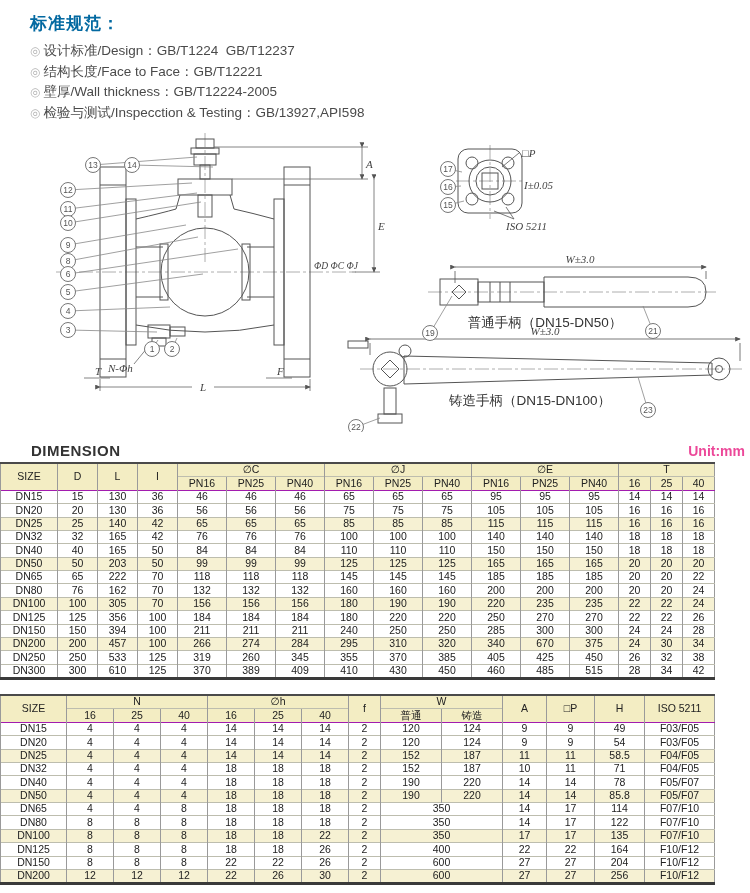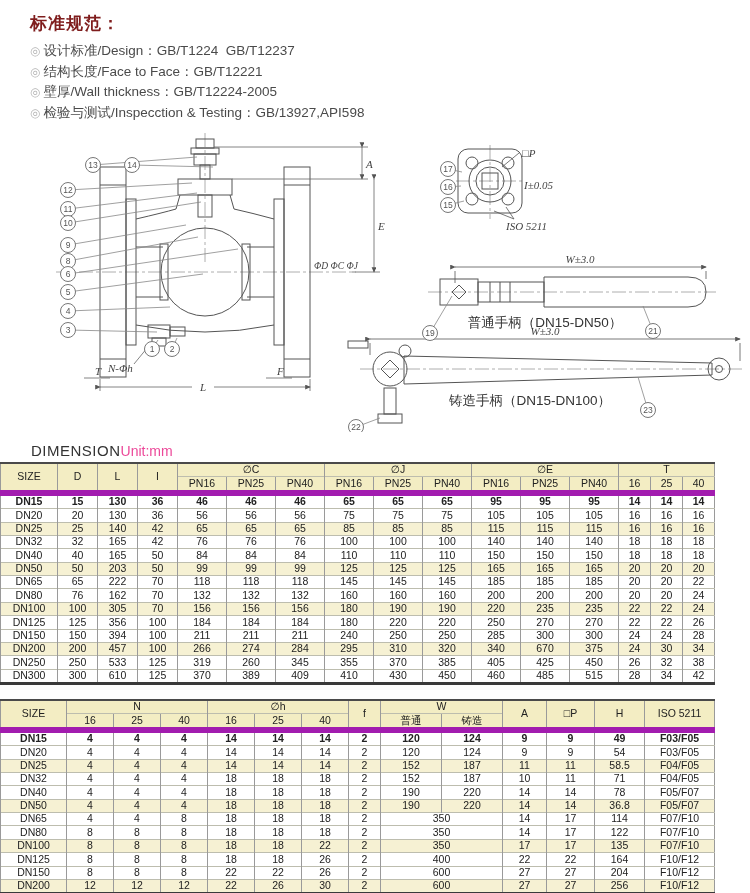--- a/index.html
+++ b/index.html
@@ -1,47 +1,47 @@
 <!DOCTYPE html>
 <html><head>
 <meta charset="utf-8">
 <style>
   html,body{margin:0;padding:0;background:#ffffff;}
   body{width:750px;height:893px;font-family:"Liberation Sans",sans-serif;color:#333;overflow:hidden;}
   .page{position:relative;width:750px;height:893px;background:#fff;}
 
   
   .spec-block{padding:12px 0 0 30px;}
-  .spec-title{margin:0 0 6px 0;font-size:17px;font-weight:bold;color:#7f1d1d;letter-spacing:1px;}
+  .spec-title{margin:0 0 6px 0;font-size:17px;font-weight:bold;color:#0369a1;letter-spacing:1px;}
   .spec-list{list-style:none;margin:0;padding:0;}
   .spec-list li{font-size:13.5px;line-height:19.5px;color:#4a4a4a;white-space:pre;}
   .bullet{color:#b3b3b3;margin-right:3px;font-size:12px;}
 
   
   .drawing{margin-top:4px;}
   svg text{font-family:"Liberation Serif",serif;}
   .dim{font-style:italic;font-size:11px;fill:#444;}
   .dim-sm{font-style:italic;font-size:9.5px;fill:#444;}
   .cjk{font-family:"Liberation Sans",sans-serif;font-size:13.5px;fill:#333;font-style:normal;}
   .co-num{font-family:"Liberation Sans",sans-serif;font-size:8.5px;fill:#555;}
 
   
-  .dim-head{width:714px;margin:6px 0 3px 31px;display:flex;align-items:flex-end;}
+  .dim-head{width:714px;margin:6px 0 3px 31px;display:flex;justify-content:space-between;align-items:flex-end;font-weight:bold;}
   .dim-head .h{font-size:15px;color:#333;letter-spacing:0.5px;}
   .dim-head .u{font-size:14px;color:#ec4899;}
 
   
   table.dims{width:714px;border-collapse:collapse;table-layout:fixed;
     border-top:2px solid #4a4a4a;border-bottom:3px solid #3a3a3a;border-left:1px solid #9a9a9a;border-right:1px solid #9a9a9a;padding-left:42px;}
   table.dims th,table.dims td{border-left:1px solid #9a9a9a;border-top:1px solid #bdbdae;
     font-size:10.5px;font-weight:normal;color:#222;text-align:center;padding:0.4px 1px;line-height:11.6px;overflow:hidden;}
   table.dims thead th{background:#f3edc3;}
   table.dims thead tr:first-child th{border-top:none;}
   table.dims tbody tr.alt td{background:#f6f1d3;}
-  table.dims tbody tr:first-child td{border-top:6px solid #a21caf;font-weight:bold;}
+  table.dims tbody tr:first-child td{border-top:1px solid #a21caf;}
   .tgap{height:14px;}
 </style>
 </head>
 <body>
 
 <div class="page">
 
   <div class="spec-block">
     <h1 class="spec-title">标准规范：</h1>
     <ul class="spec-list">
@@ -676,21 +676,21 @@
           <td>4</td>
           <td>4</td>
           <td>18</td>
           <td>18</td>
           <td>18</td>
           <td>2</td>
           <td>190</td>
           <td>220</td>
           <td>14</td>
           <td>14</td>
-          <td>36.8</td>
+          <td>85.8</td>
           <td>F05/F07</td>
         </tr>
         <tr>
           <td>DN65</td>
           <td>4</td>
           <td>4</td>
           <td>8</td>
           <td>18</td>
           <td>18</td>
           <td>18</td>

